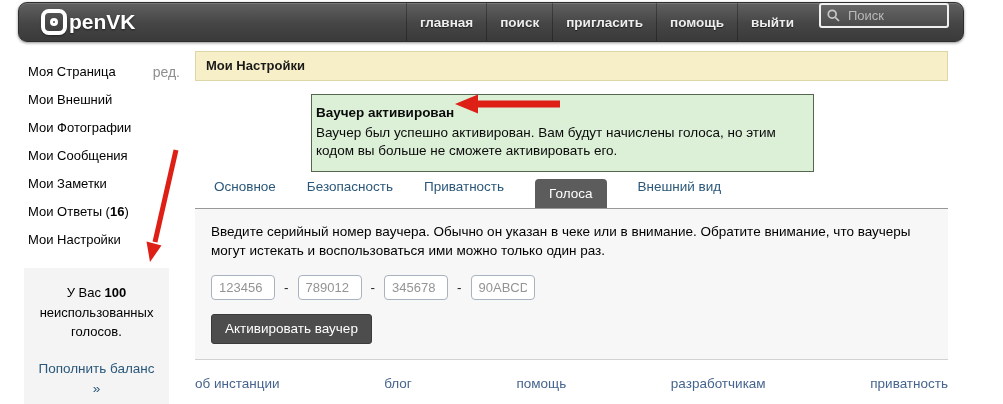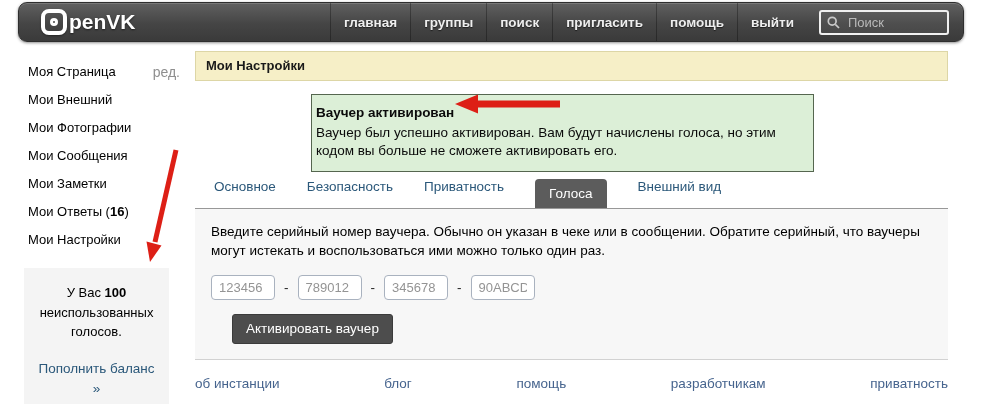--- a/index.html
+++ b/index.html
@@ -9,21 +9,21 @@
     background:#ffffff; font-family:"Liberation Sans", sans-serif; font-size:13px; color:#000;
   }
   a { text-decoration:none; }
 
   
   .header {
     position:absolute; left:18px; top:2px; width:946px; height:40px;
     background:linear-gradient(#606060, #454545 55%, #3a3a3a);
     border:1px solid #2e2e2e; border-radius:9px;
     box-shadow:0 1px 3px rgba(0,0,0,.45), inset 0 1px 0 rgba(255,255,255,.16);
-    display:flex; align-items:center;
+    display:flex; 
   }
   .logo { display:flex; align-items:center; margin-left:22px; cursor:pointer; }
   .logo-o {
     width:26px; height:26px; border:4px solid #fff; border-radius:8px;
     display:flex; align-items:center; justify-content:center; margin-right:2px;
     box-shadow:0 1px 2px rgba(0,0,0,.4);
   }
   .logo-o-inner { width:8px; height:8px; border:3px solid #fff; border-radius:50%; }
   .logo-text { color:#fff; font-size:21px; font-weight:bold; text-shadow:0 1px 2px rgba(0,0,0,.55); }
   .nav { margin-left:auto; display:flex; height:100%; align-items:stretch; }
@@ -87,21 +87,21 @@
   .vin {
     width:64px; height:25px; border:1px solid #a9b2bf; border-radius:4px;
     background:#fff; padding:0 7px; font-size:13px; color:#555;
     font-family:"Liberation Sans", sans-serif; outline:none;
   }
   .vin::placeholder { color:#949494; }
   .dash { color:#222; }
   .activate-btn {
     margin-top:14px; background:#4d4d4d; color:#fff;
     border:1px solid #3b3b3b; border-radius:3px; padding:6px 13px 7px;
-    font-size:13.5px; font-family:"Liberation Sans", sans-serif; cursor:pointer;margin-left:21px;
+    font-size:13.5px; font-family:"Liberation Sans", sans-serif; cursor:pointer;
   }
 
   
   .footer {
     position:absolute; left:195px; top:376px; width:753px;
     display:flex; justify-content:space-between; gap:18px;
   }
   .footer a { color:#46648e; font-size:13.5px; cursor:pointer; }
 
   
@@ -112,21 +112,20 @@
 
 <div class="header">
   <div class="logo">
     <span class="logo-o">
         <span class="logo-o-inner"></span>
       </span>
     <span class="logo-text">penVK</span>
   </div>
   <div class="nav">
     <a class="nav-item">главная</a>
-    <a class="nav-item">группы</a>
     <a class="nav-item">поиск</a>
     <a class="nav-item">пригласить</a>
     <a class="nav-item">помощь</a>
     <a class="nav-item">выйти</a>
   </div>
   <div class="search-box">
     <svg width="13" height="13" viewBox="0 0 13 13">
       <circle cx="5.2" cy="5.2" r="3.9" fill="none" stroke="#c9c9c9" stroke-width="1.7"></circle>
       <line x1="8.3" y1="8.3" x2="12" y2="12" stroke="#c9c9c9" stroke-width="1.7"></line>
     </svg>
@@ -164,21 +163,21 @@
 
   <div class="tabs">
     <a class="tab">Основное</a>
     <a class="tab">Безопасность</a>
     <a class="tab">Приватность</a>
     <a class="tab active">Голоса</a>
     <a class="tab">Внешний вид</a>
   </div>
 
   <div class="panel">
-    <p class="instructions">Введите серийный номер ваучера. Обычно он указан в чеке или в сообщении. Обратите серийный, что ваучеры могут истекать и воспользоваться ими можно только один раз.</p>
+    <p class="instructions">Введите серийный номер ваучера. Обычно он указан в чеке или в внимание. Обратите внимание, что ваучеры могут истекать и воспользоваться ими можно только один раз.</p>
     <div class="inputs-row">
       <input class="vin" type="text" placeholder="123456" style="">
       <span class="dash">-</span>
       <input class="vin" type="text" placeholder="789012" style="">
       <span class="dash">-</span>
       <input class="vin" type="text" placeholder="345678" style="">
       <span class="dash">-</span>
       <input class="vin" type="text" placeholder="90ABCD" style="">
     </div>
     <button class="activate-btn">Активировать ваучер</button>

